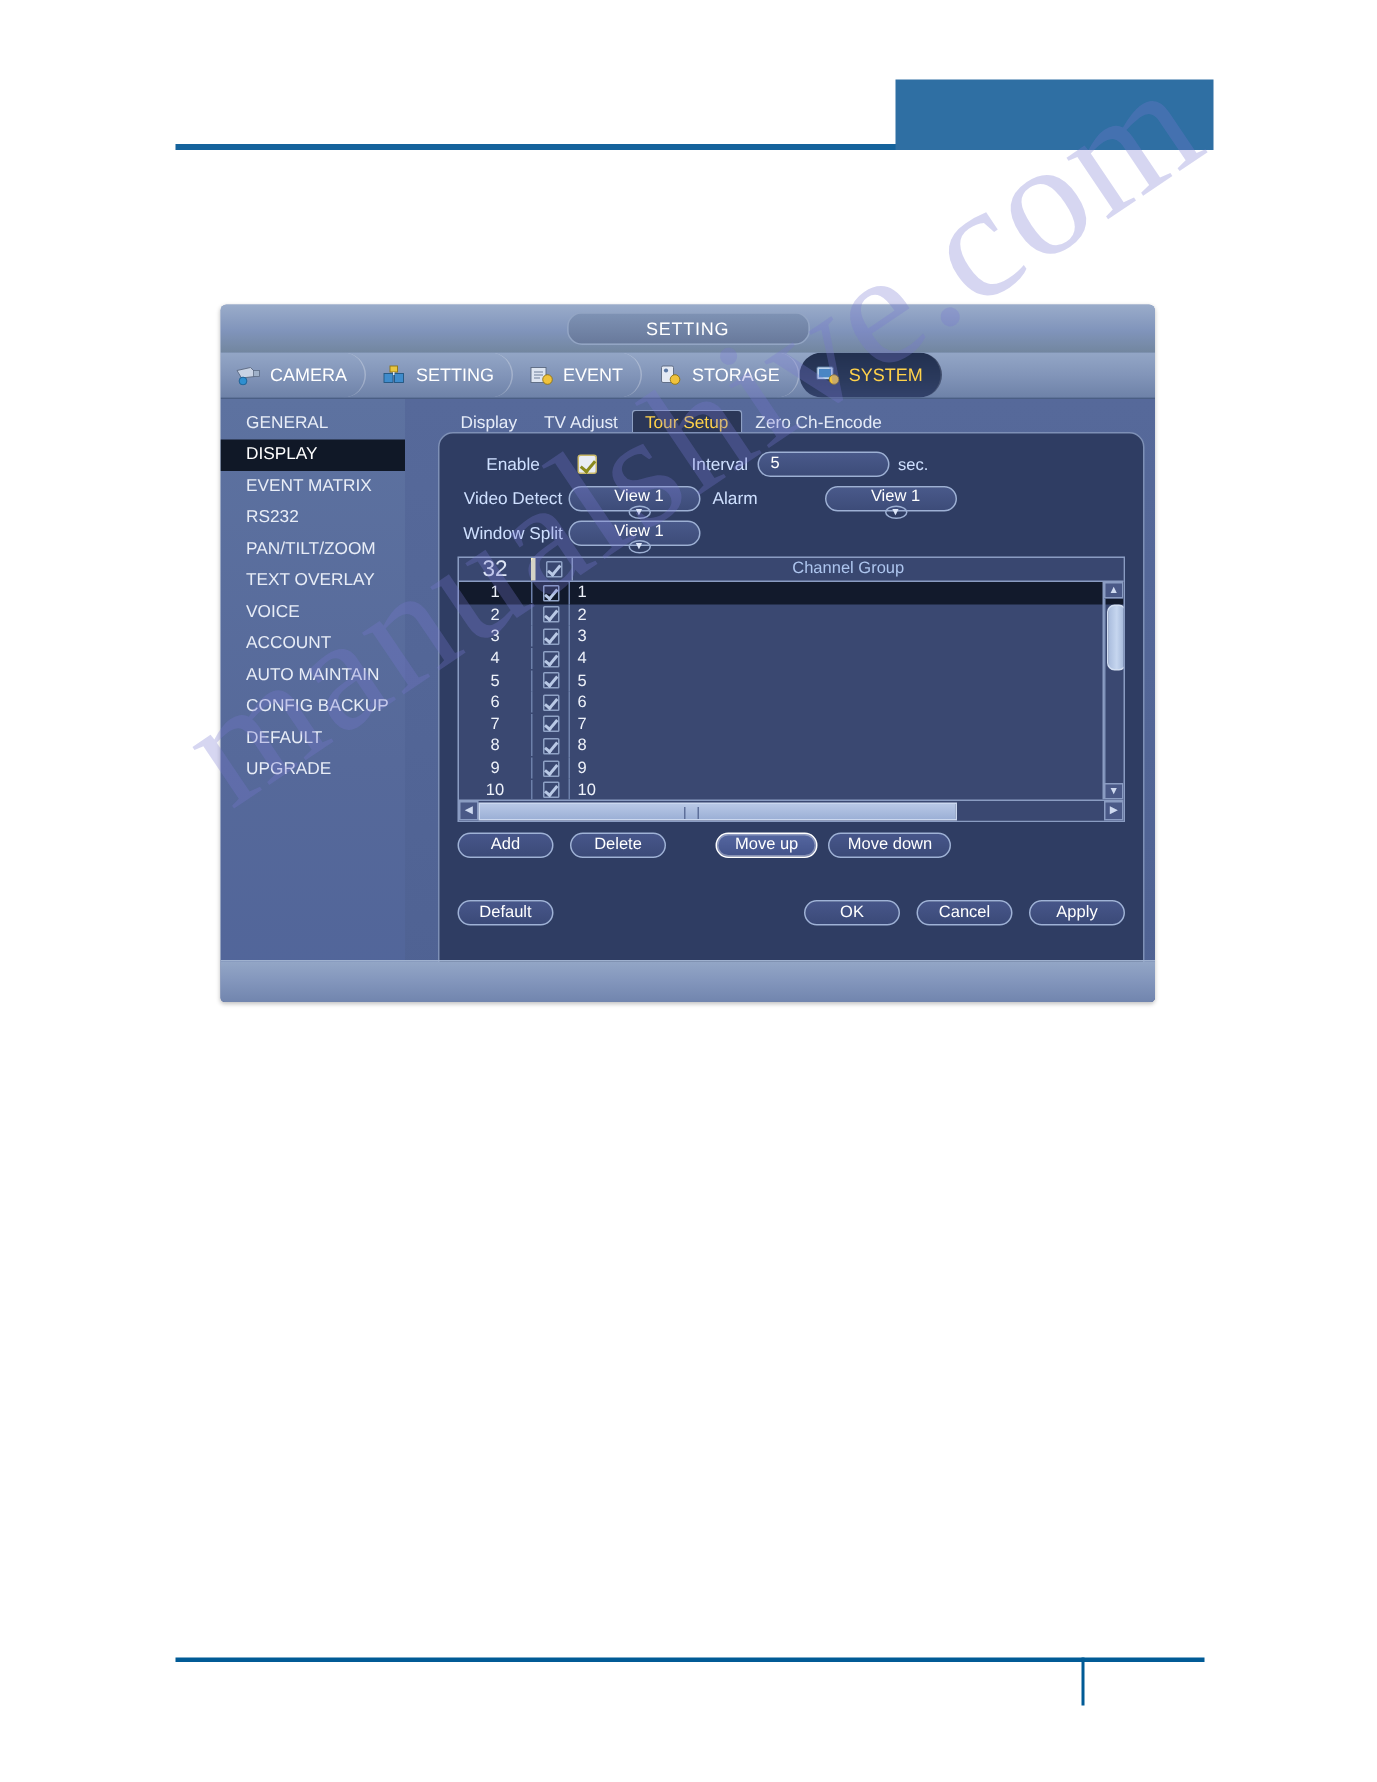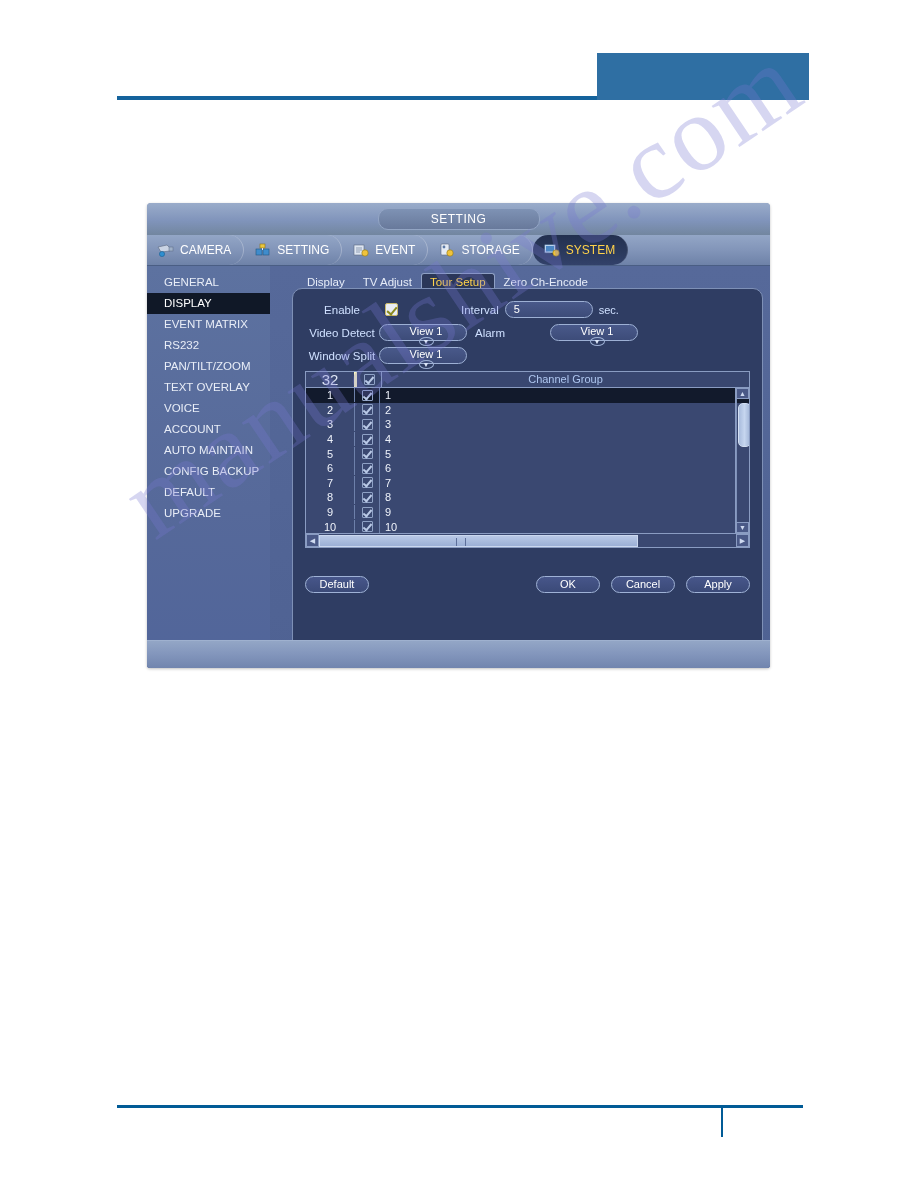--- a/index.html
+++ b/index.html
@@ -492,20 +492,26 @@
             <div class="hs-btn">◀</div>
             <div class="hs-track">
               <div class="hs-thumb">
                 <div class="hs-grip"></div>
               </div>
             </div>
             <div class="hs-btn">▶</div>
           </div>
         </div>
 
+        <div class="btnrow">
+          <div class="btn">Add</div>
+          <div class="btn">Delete</div>
+          <div class="btn focus" style="margin-left:22px;">Move up</div>
+          <div class="btn" style="margin-left:-4px;">Move down</div>
+        </div>
 
         <div class="btnrow spacer">
           <div class="btn">Default</div>
           <div class="right-group">
             <div class="btn">OK</div>
             <div class="btn">Cancel</div>
             <div class="btn">Apply</div>
           </div>
         </div>
 

